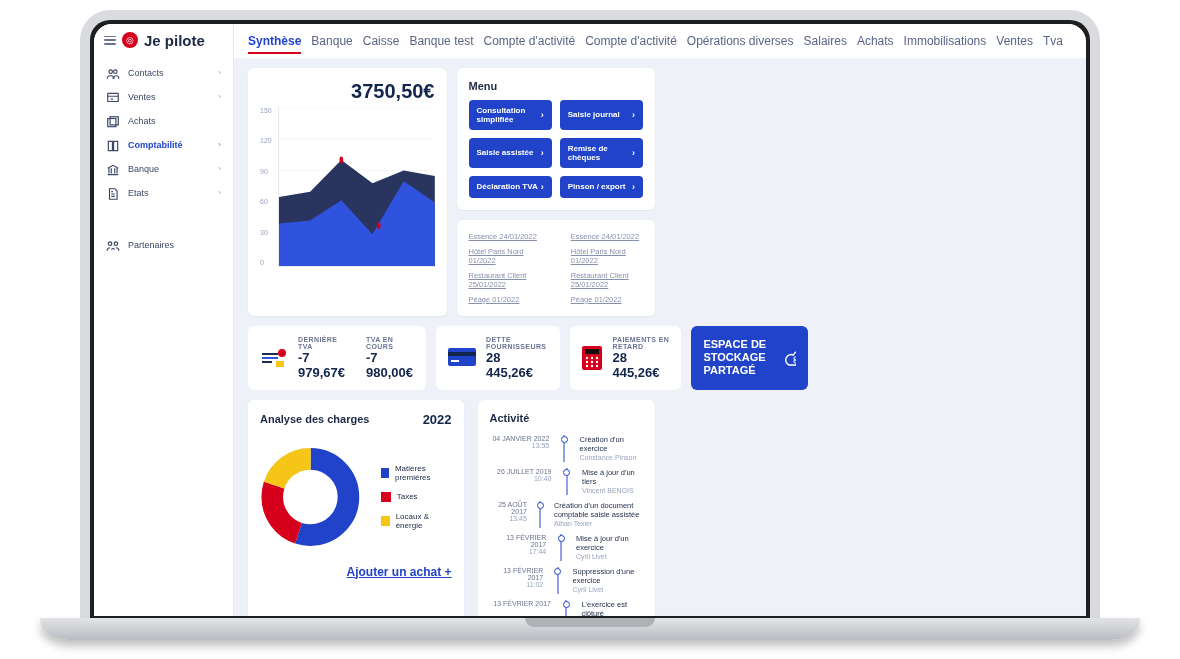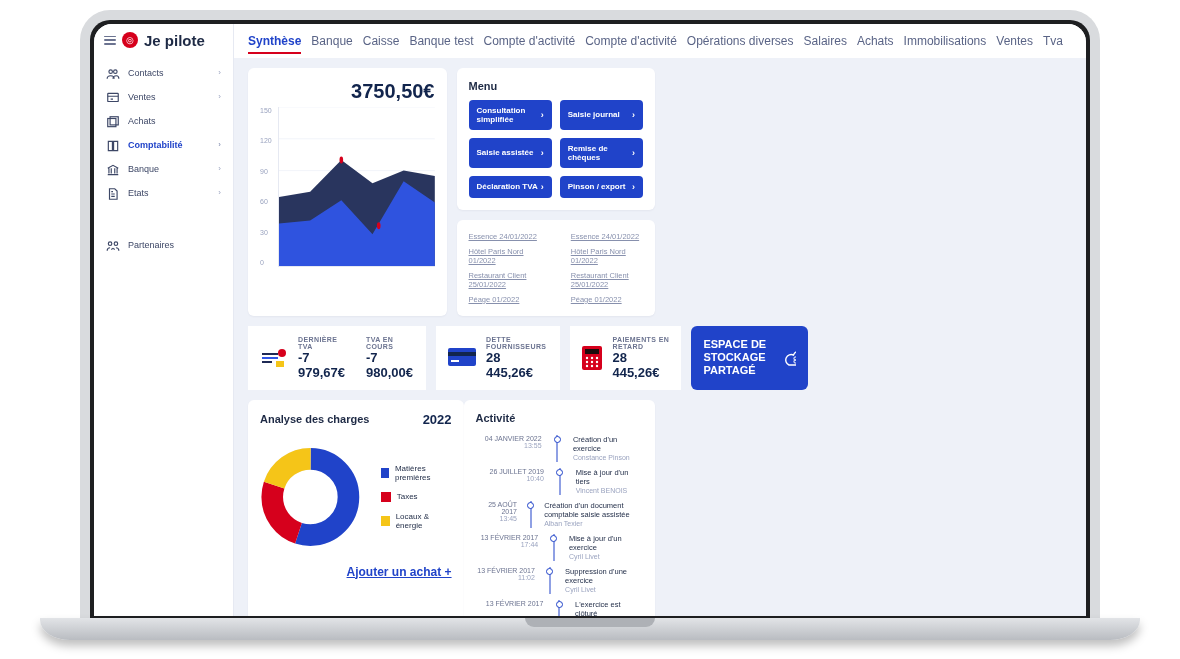--- a/index.html
+++ b/index.html
@@ -43,30 +43,30 @@
   .menu-btn{background:#2043c9;color:#fff;border-radius:4px;padding:6px 8px;display:flex;align-items:center;justify-content:space-between;font-size:8px;cursor:pointer;font-weight:600;}
   .menu-btn .arr{font-size:9px;}
 
   .notes-head{display:flex;justify-content:space-between;align-items:center;margin-bottom:8px;}
   .notes-title{font-size:11px;font-weight:700;}
   .notes-link{font-size:7.5px;color:#2043c9;font-weight:700;text-decoration:underline;cursor:pointer;}
   .notes-cols{display:grid;grid-template-columns:1fr 1fr;gap:6px 30px;}
   .note{font-size:7.5px;color:#8790ad;text-decoration:underline;cursor:pointer;}
 
   .kpi-row{grid-column:1/3;display:grid;grid-template-columns: 1.3fr 1fr 1fr .9fr; gap:10px;}
-  .kpi{background:#fff;border-radius:0;padding:10px 12px;display:flex;align-items:center;gap:10px;}
+  .kpi{background:#fff;border-radius:6px;padding:10px 12px;display:flex;align-items:center;gap:10px;}
   .kpi .ic-box{width:30px;height:26px;display:flex;align-items:center;justify-content:center;}
   .kpi .kcol{display:flex;flex-direction:column;}
   .kpi .klabel{font-size:7px;letter-spacing:.4px;color:#6b7390;font-weight:700;}
   .kpi .kval{font-size:13px;font-weight:800;color:#12254d;}
   .kpi.split .kcol+.kcol{margin-left:10px;}
   .storage{background:#2043c9;color:#fff;display:flex;align-items:center;justify-content:space-between;border-radius:6px;padding:8px 12px;}
   .storage .slabel{font-size:11px;font-weight:700;line-height:1.2;}
 
-  .row2{grid-column:1/3;display:grid;grid-template-columns:1fr 1fr;gap:0;}
+  .row2{grid-column:1/3;display:grid;grid-template-columns:1fr 1fr;gap:14px;}
   .charges-head{display:flex;justify-content:space-between;align-items:center;margin-bottom:10px;}
   .charges-body{display:flex;align-items:center;gap:20px;}
   .donut{width:120px;height:120px;}
   .legend{display:flex;flex-direction:column;gap:10px;font-size:8px;}
   .leg{display:flex;align-items:center;gap:6px;}
   .sw{width:10px;height:10px;}
   .add-link{text-align:right;font-size:12px;color:#2043c9;font-weight:700;text-decoration:underline;cursor:pointer;margin-top:8px;}
 
   .act-title{font-size:11px;font-weight:700;margin-bottom:8px;}
   .timeline{position:relative;}

